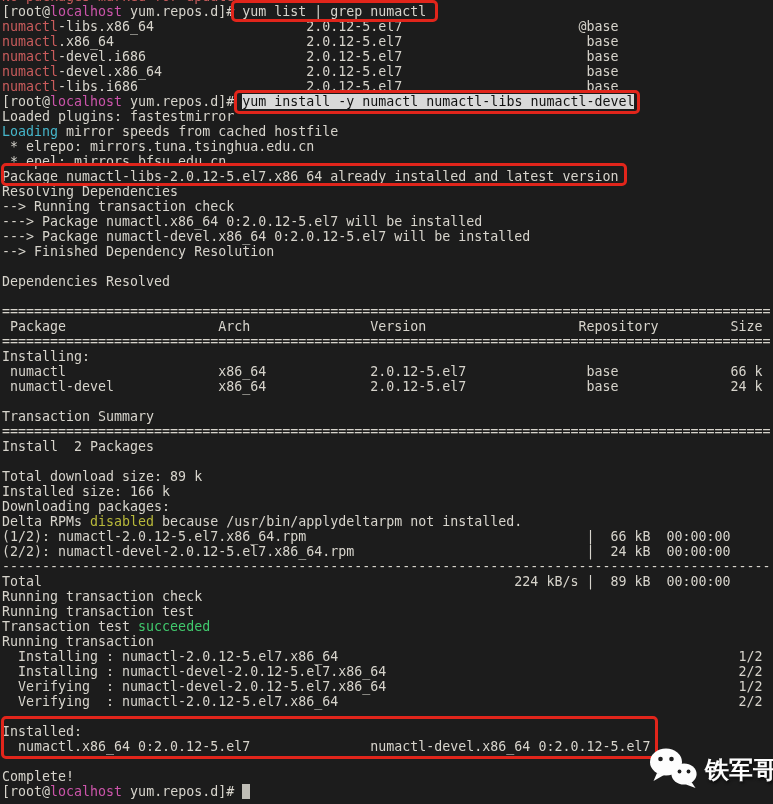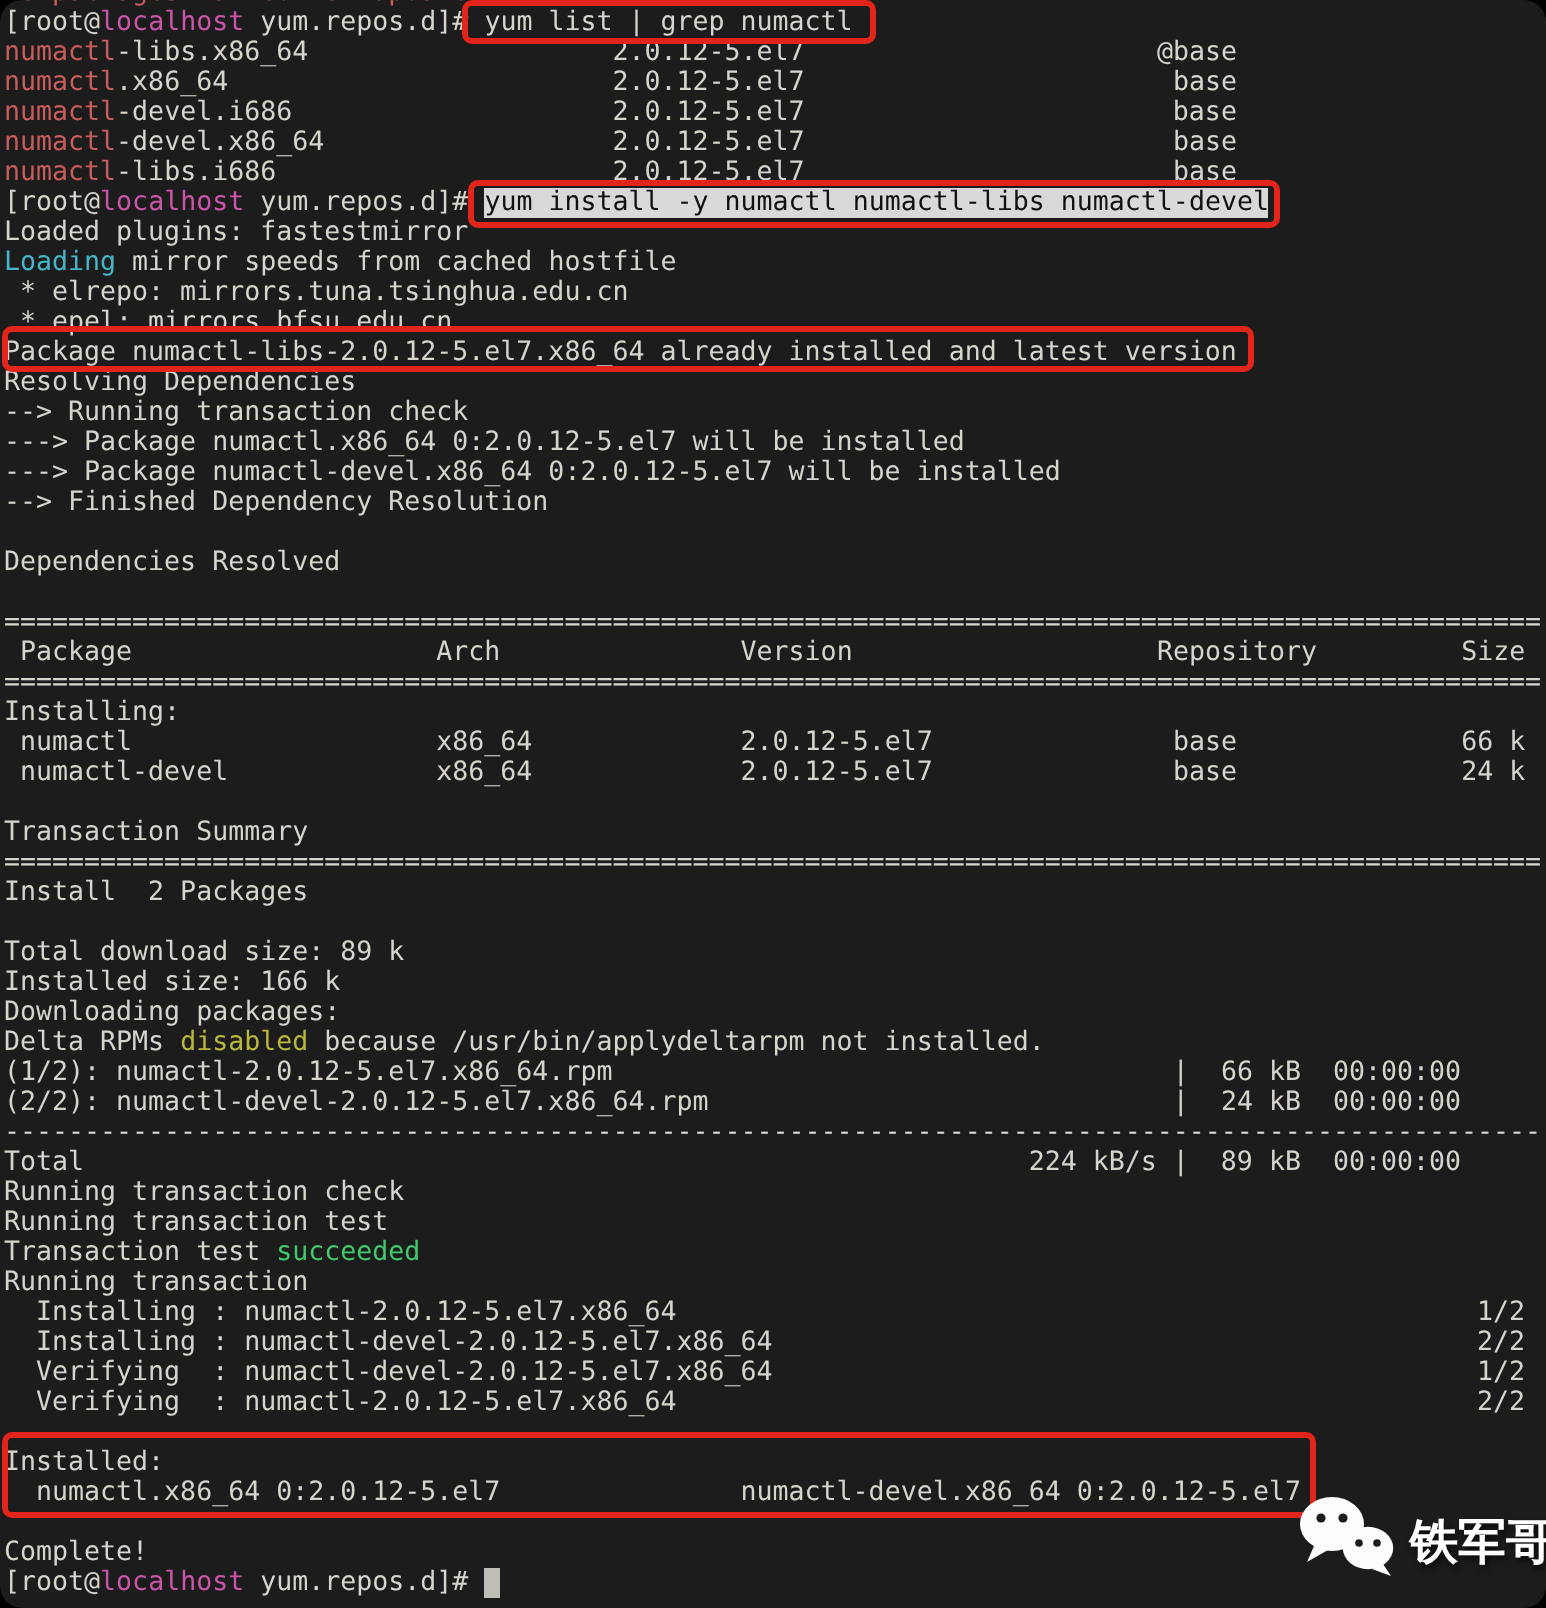--- a/index.html
+++ b/index.html
@@ -2,21 +2,21 @@
 <html style="--bg: #1c1c1c; --fg: #d7d4cc; --red: #c95c5c; --magenta: #cc55aa; --cyan: #45b5c9; --yellow: #b8b83a; --green: #41c96d; --annotation: #e1251b; --watermark: #8a0e0e; --selbg: #d9d9d9; --selfg: #111111; --cursor: #bfbdb6;"><head>
 <meta charset="utf-8">
 <style>
   :root{
     --bg:#1c1c1c; --fg:#d7d4cc; --red:#c95c5c; --magenta:#cc55aa; --cyan:#45b5c9;
     --yellow:#b8b83a; --green:#41c96d; --annotation:#e1251b; --watermark:#8a0e0e;
     --selbg:#d9d9d9; --selfg:#111111; --cursor:#bfbdb6;
   }
   *{box-sizing:border-box}
   body{margin:0;background:#000;}
-  .screen{position:relative;width:773px;height:804px;overflow:hidden;background:var(--bg);border-radius:11px;}
+  .screen{position:relative;width:773px;height:804px;overflow:hidden;background:var(--bg);}
   .term{position:absolute;left:2px;top:-11px;margin:0;
         font-family:"DejaVu Sans Mono",monospace;font-size:13.3px;line-height:15px;}
   .line{height:15px;white-space:pre;}
   .c-fg{color:var(--fg)}
   .c-red{color:var(--red)}
   .c-magenta{color:var(--magenta)}
   .c-cyan{color:var(--cyan)}
   .c-yellow{color:var(--yellow)}
   .c-green{color:var(--green)}
   .c-sel{color:var(--selfg);background:var(--selbg)}

